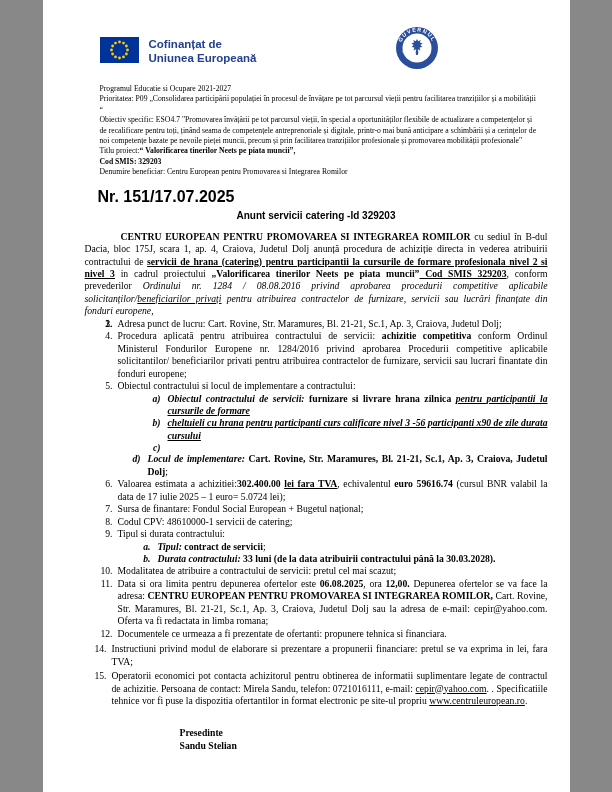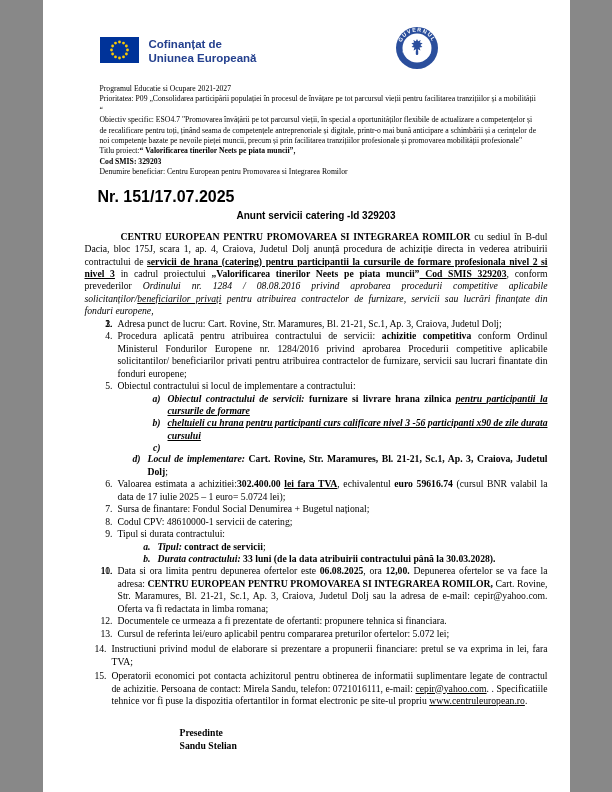--- a/index.html
+++ b/index.html
@@ -146,52 +146,49 @@
         <div class="row ld" style="margin-top: 11px;">
     <span class="num">d)</span>
     <span class="body"><span class="b i">Locul de implementare:</span><span class="b"> Cart. Rovine, Str. Maramures, Bl. 21-21, Sc.1, Ap. 3, Craiova, Judetul Dolj</span><span>;</span></span>
   </div>
         <div class="row l1">
     <span class="num">6.</span>
     <span class="body"><span>Valoarea estimata a achizitiei:</span><span class="b">302.400.00</span><span> </span><span class="b u">lei fara TVA</span><span>, echivalentul   </span><span class="b">euro 59616.74</span><span> (cursul BNR valabil la data de 17 iulie 2025 – 1 euro= 5.0724 lei);</span></span>
   </div>
         <div class="row l1">
     <span class="num">7.</span>
-    <span class="body"><span>Sursa de finantare: Fondul Social Denumirea + Bugetul național;</span></span>
+    <span class="body"><span>Sursa de finantare: Fondul Social European + Bugetul național;</span></span>
   </div>
         <div class="row l1">
     <span class="num">8.</span>
     <span class="body"><span>Codul CPV: 48610000-1 servicii de catering;</span></span>
   </div>
         <div class="row l1">
     <span class="num">9.</span>
     <span class="body"><span>Tipul si durata contractului:</span></span>
   </div>
         <div class="row l2b">
     <span class="num">a.</span>
     <span class="body"><span class="b i">Tipul:</span><span class="b"> contract de servicii</span><span>;</span></span>
   </div>
         <div class="row l2b">
     <span class="num">b.</span>
     <span class="body"><span class="b i">Durata contractului:</span><span class="b"> 33 luni (de la data atribuirii contractului până la 30.03.2028).</span></span>
   </div>
         <div class="row l1">
     <span class="num">10.</span>
+    <span class="body"><span>Modalitatea de atribuire a contractului de servicii: pretul cel mai scazut;</span></span>
   </div>
         <div class="row l1">
     <span class="num">11.</span>
     <span class="body"><span>Data si ora limita pentru depunerea  ofertelor  este </span><span class="b">06.08.2025</span><span>, ora </span><span class="b">12,00.</span><span> Depunerea  ofertelor  se  va  face  la  adresa: </span><span class="b">CENTRU EUROPEAN PENTRU PROMOVAREA SI INTEGRAREA ROMILOR,</span><span> Cart. Rovine, Str. Maramures, Bl. 21-21, Sc.1, Ap. 3, Craiova, Judetul Dolj sau la adresa de e-mail: cepir@yahoo.com. Oferta va fi  redactata in  limba romana;</span></span>
   </div>
         <div class="row l1">
     <span class="num">12.</span>
     <span class="body"><span>Documentele ce urmeaza a fi prezentate de ofertanti: propunere tehnica si financiara.</span></span>
-  </div>
-        <div class="row l1">
-    <span class="num">13.</span>
-    <span class="body"><span>Cursul de referinta lei/euro aplicabil pentru compararea preturilor ofertelor: 5.072 lei;</span></span>
   </div>
         <div class="row l1b" style="margin-top: 3px;">
     <span class="num">14.</span>
     <span class="body"><span>Instructiuni privind modul de elaborare si prezentare a propunerii financiare: pretul se va exprima in lei, fara TVA;</span></span>
   </div>
         <div class="row l1b" style="margin-top: 2px;">
     <span class="num">15.</span>
     <span class="body"><span>Operatorii economici pot contacta achizitorul pentru obtinerea de informatii suplimentare legate de contractul de achizitie. Persoana de contact: Mirela Sandu, telefon: 0721016111, e-mail: </span><span class="u">cepir@yahoo.com</span><span>. . Specificatiile tehnice vor fi puse la dispozitia ofertantilor in format electronic pe site-ul propriu </span><span class="u">www.centruleuropean.ro</span><span>.</span></span>
   </div>
       </div>

